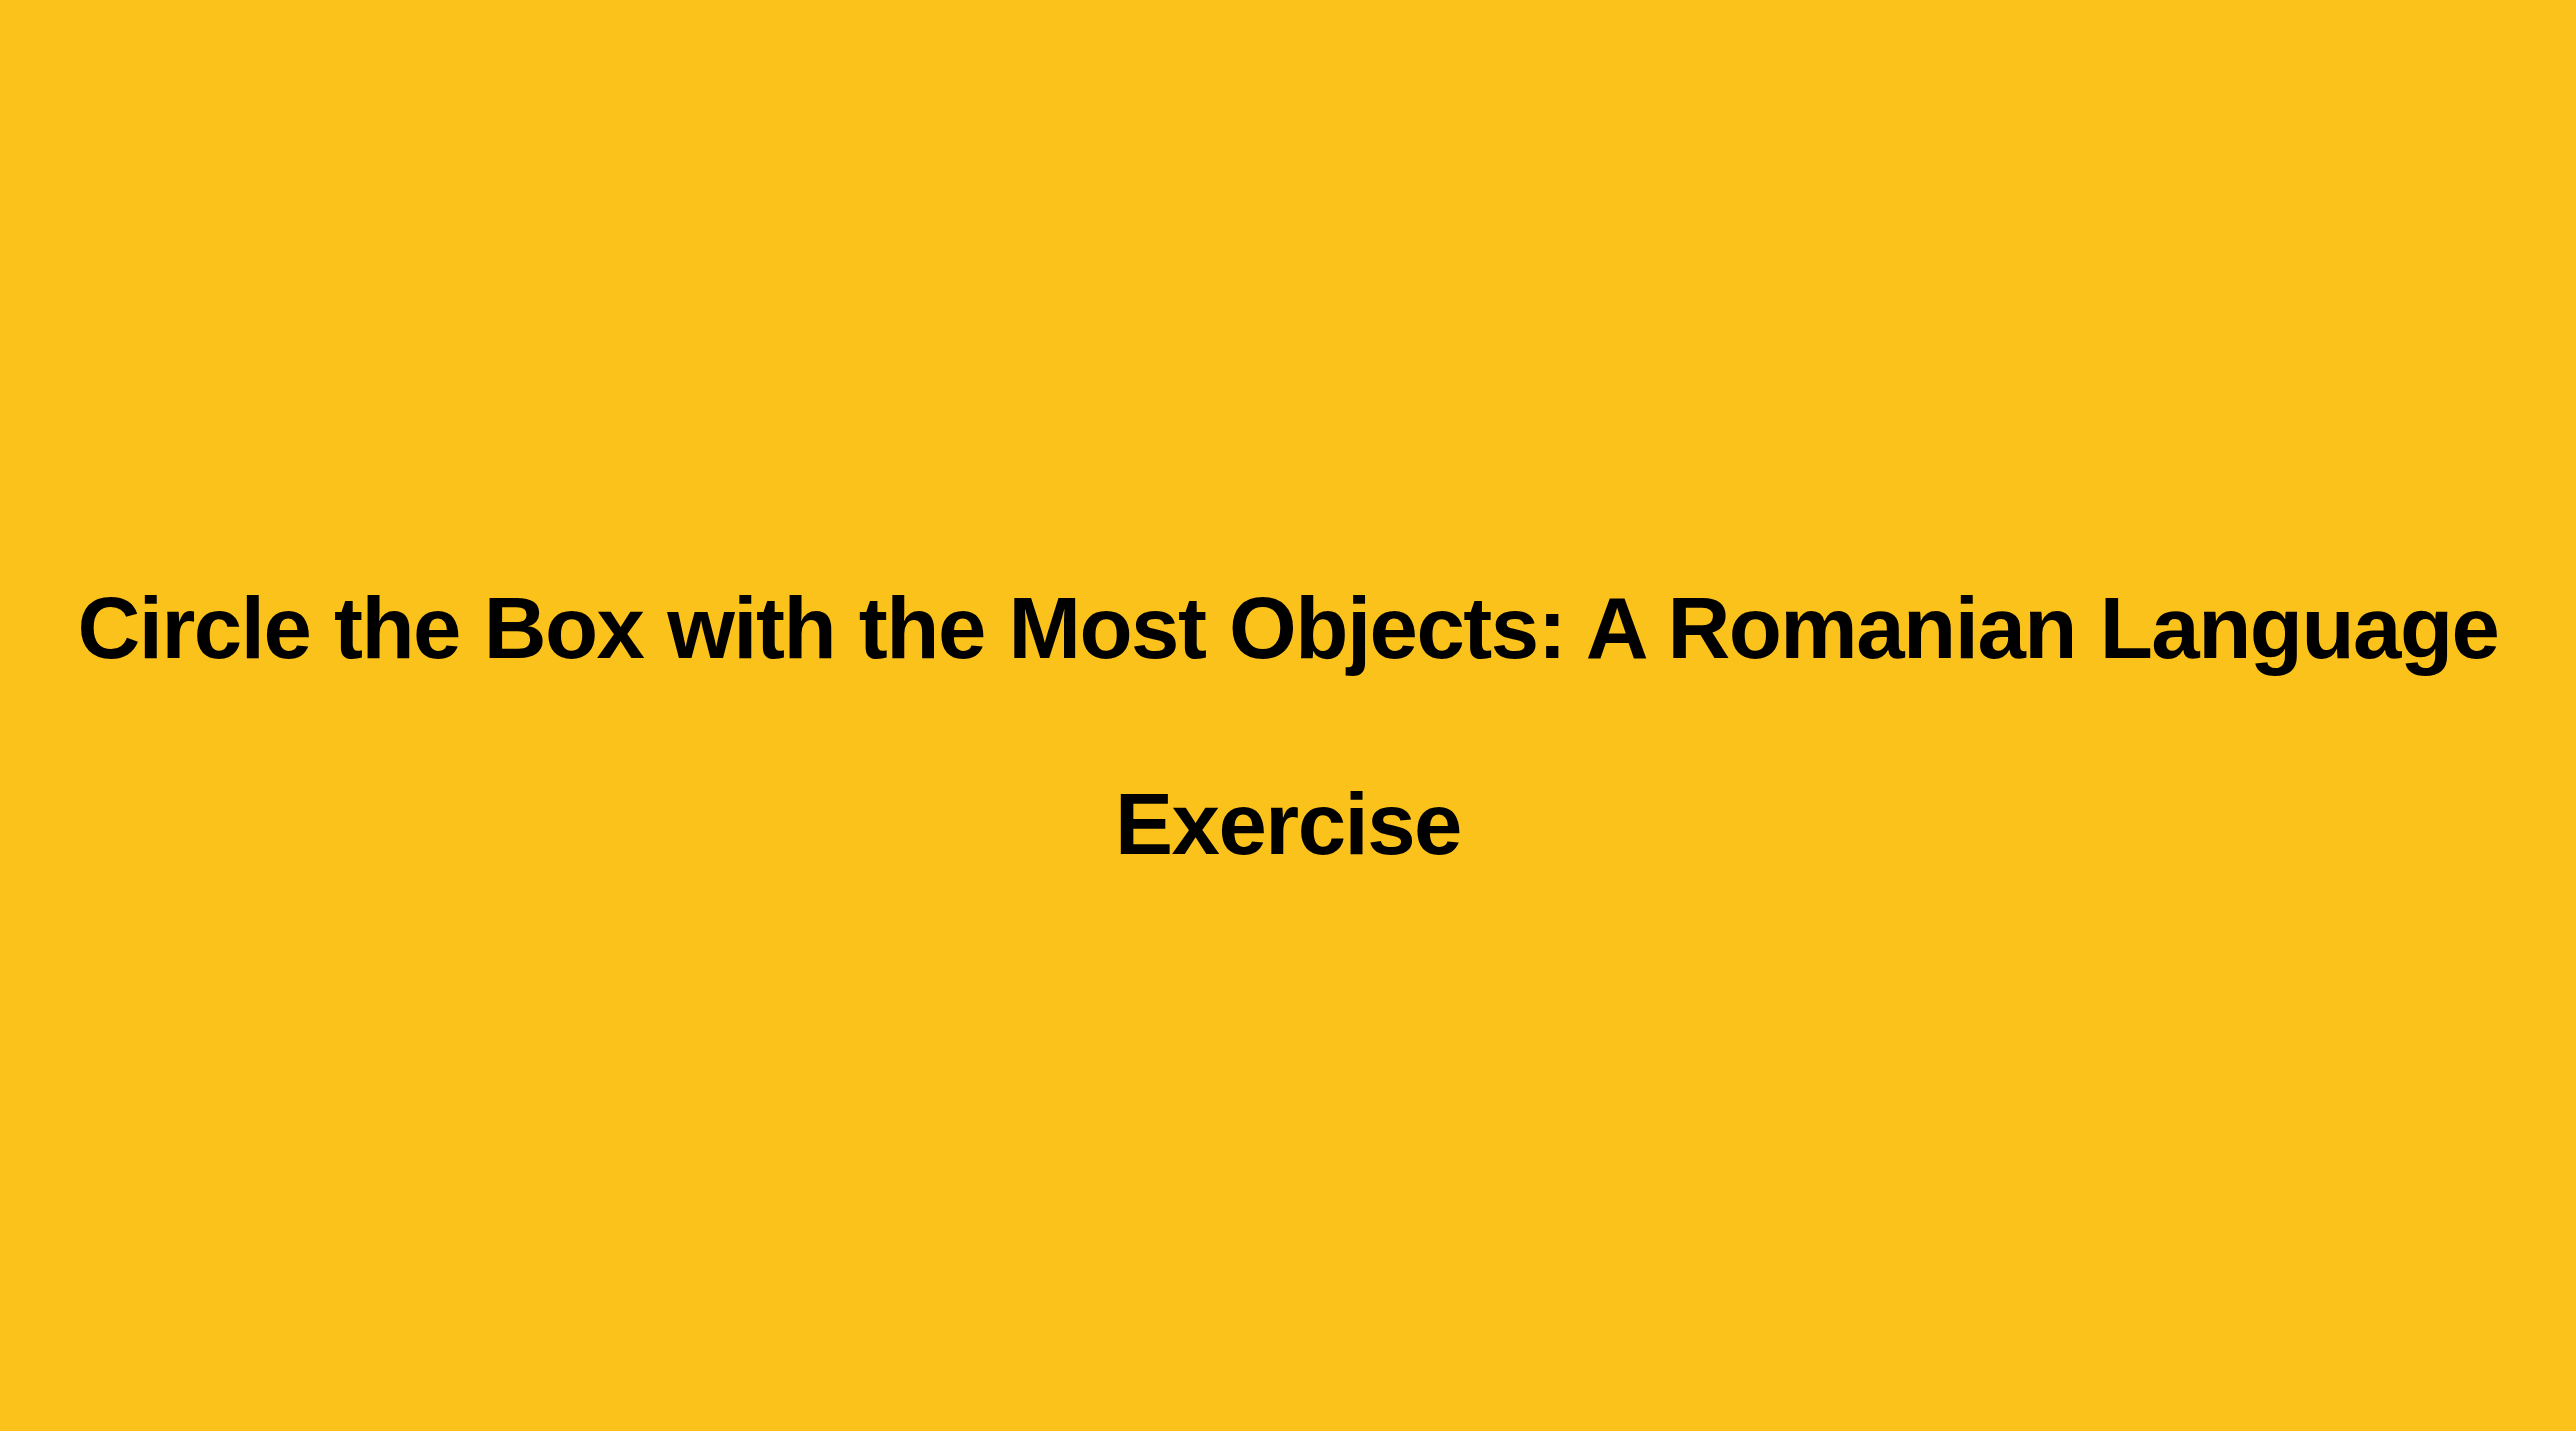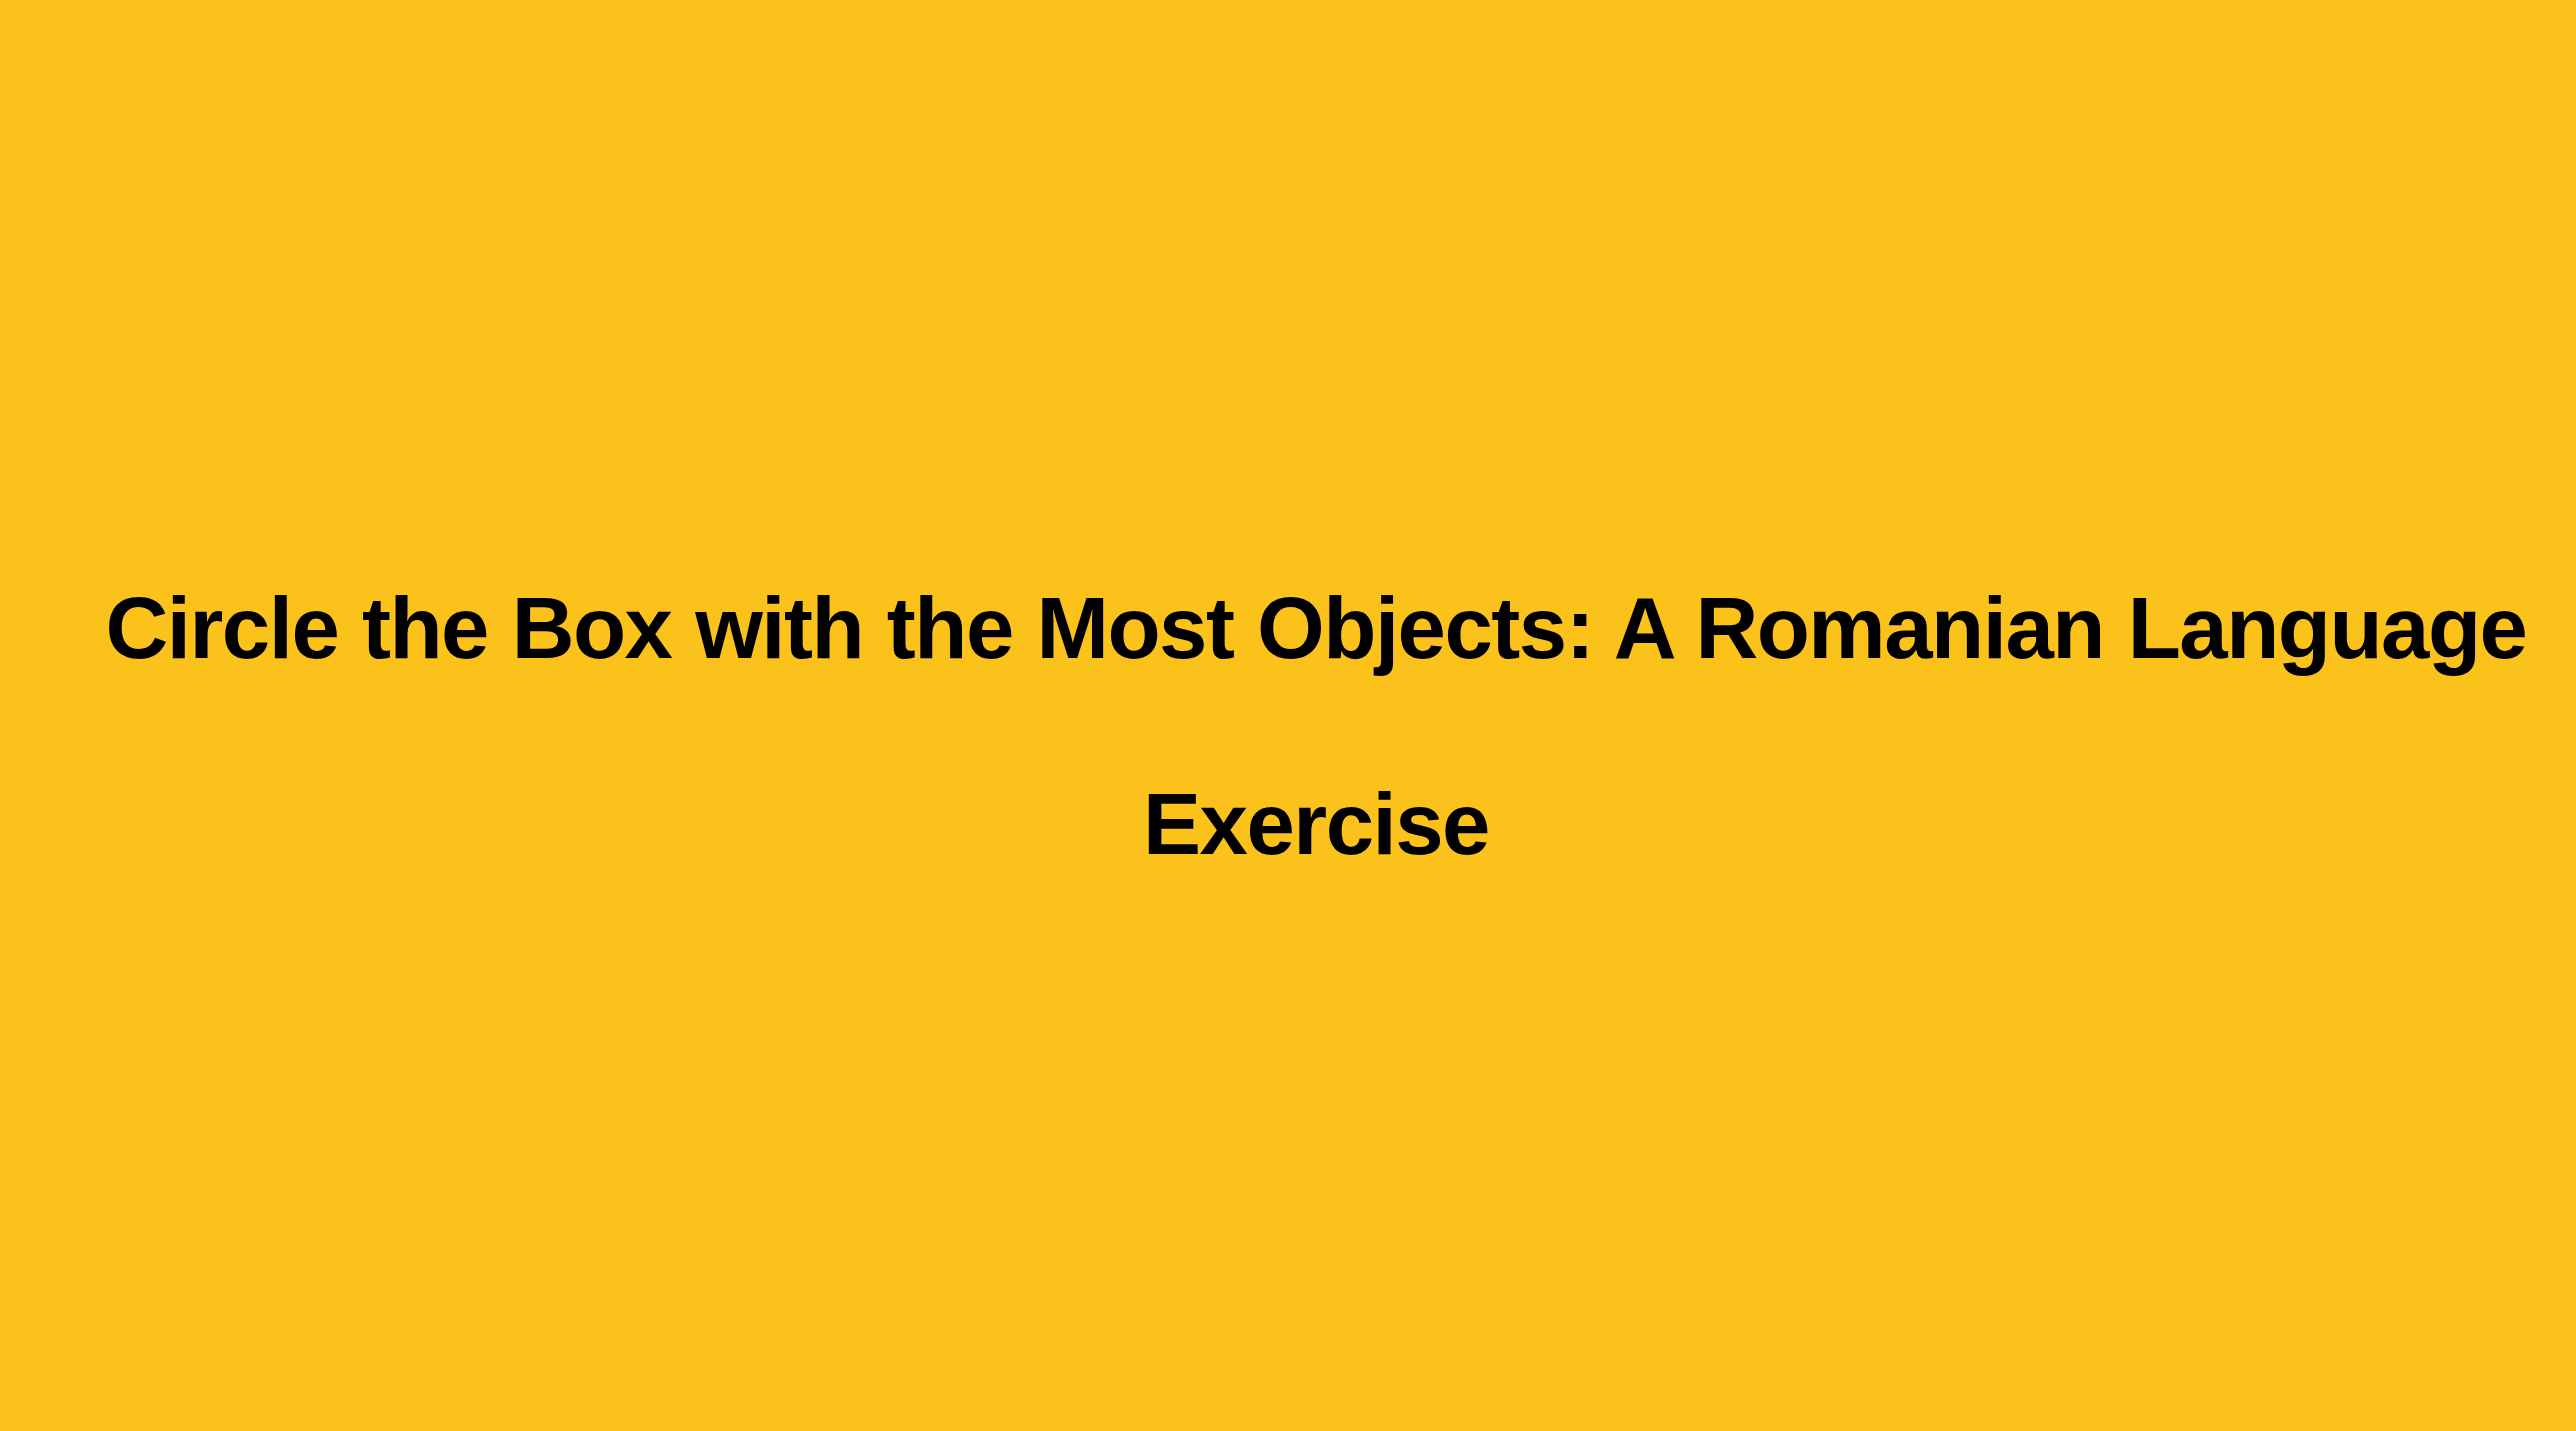--- a/index.html
+++ b/index.html
@@ -20,21 +20,20 @@
   .banner {
     position: relative;
     box-sizing: border-box;
     width: 2112px;
     height: 1431px;
     background: var(--bg, #fcc21c);
     display: flex;
     flex-direction: column;
     align-items: center;
     justify-content: flex-start;
-    margin-left: 28px;
   }
 
   
   .title-block {
     position: absolute;
     left: 0;
     right: 0;
     top: 530px;
     width: 2576px;
     text-align: center;

